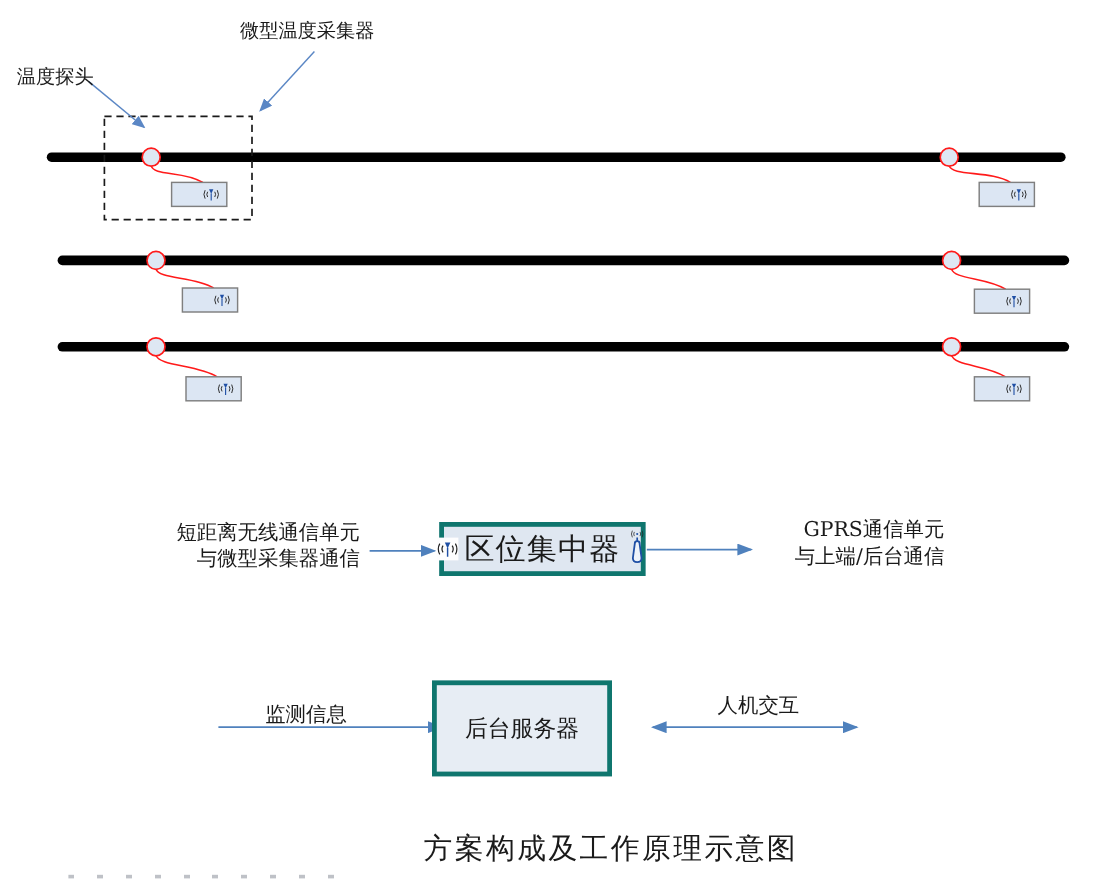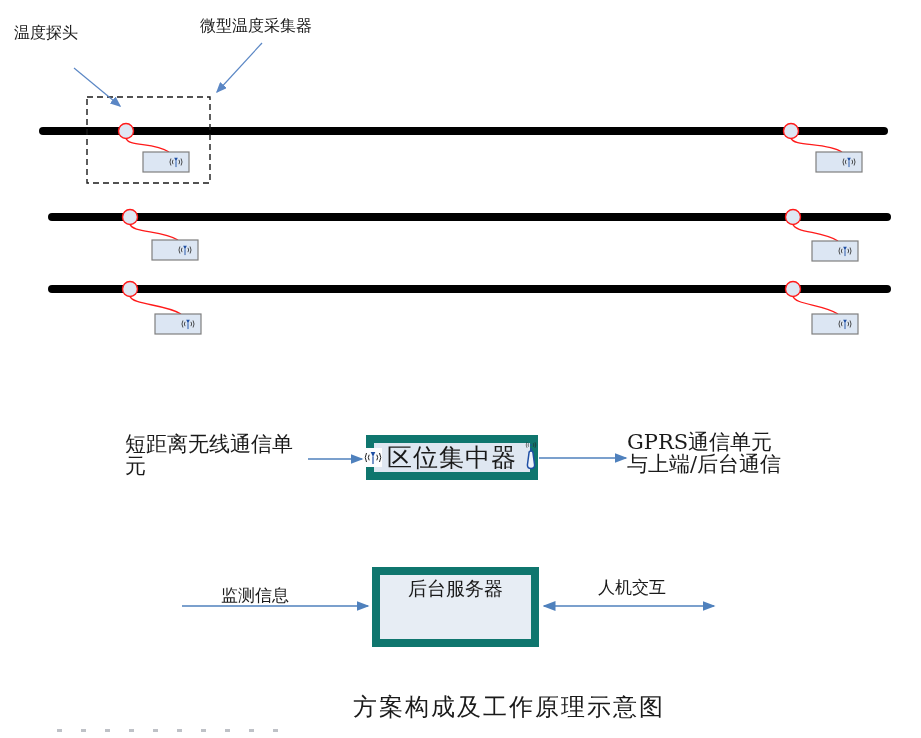--- a/index.html
+++ b/index.html
@@ -13,24 +13,24 @@
     --ink:#1a1a1a;
   }
   html,body{margin:0;padding:0;background:#fff;}
   .stage{
     position:relative;width:921px;height:738px;overflow:hidden;background:#fff;
     font-family:"DejaVu Serif","Liberation Serif",serif;color:var(--ink);
   }
   svg.layer{position:absolute;left:0;top:0;}
   .lbl{position:absolute;white-space:nowrap;}
   .ann-label{font-size:16px;}
-  .flow-text{position:absolute;text-align:left;font-size:21px;line-height:22px;}
+  .flow-text{position:absolute;text-align:right;font-size:17px;line-height:22px;}
   .small-label{position:absolute;font-size:17px;white-space:nowrap;}
   .node-box{
-    position:absolute;box-sizing:border-box;border:8px solid #0f766e;
+    position:absolute;box-sizing:border-box;border:4px solid #0f766e;
     display:flex;align-items:center;justify-content:center;
   }
   .concentrator{
     background:var(--boxfill);gap:5px;padding:0 4px;
   }
   .concentrator .box-title{font-size:25px;letter-spacing:1px;white-space:nowrap;}
   .icon-chip{background:#fdfdfe;display:flex;align-items:center;justify-content:center;
     width:20px;height:19px;}
   .server{
     background:var(--serverfill);flex-direction:column;
@@ -165,25 +165,26 @@
 
     <line class="ann-arrow" x1="74" y1="68" x2="120" y2="106" marker-end="url(#ahs)"></line>
     <line class="ann-arrow" x1="262" y1="43" x2="217" y2="92" marker-end="url(#ahs)"></line>
 
     <line class="flow-arrow" x1="308" y1="459" x2="362" y2="459" marker-end="url(#ah)"></line>
     <line class="flow-arrow" x1="539" y1="458" x2="626" y2="458" marker-end="url(#ah)"></line>
     <line class="flow-arrow" x1="182" y1="606" x2="368" y2="606" marker-end="url(#ah)"></line>
     <line class="flow-arrow" x1="544" y1="606" x2="714" y2="606" marker-start="url(#ah2)" marker-end="url(#ah)"></line>
   </svg>
 
-  <div class="lbl ann-label" style="left:14px;top:23px;">温度探头</div>
+  <div class="lbl ann-label" style="left:14px;top:54px;">温度探头</div>
   <div class="lbl ann-label" style="left:200px;top:16px;">微型温度采集器</div>
 
   <div class="flow-text" style="left:125px;top:433px;width:175px;">
     <div>短距离无线通信单元</div>
+    <div>与微型采集器通信</div>
   </div>
 
   <div class="node-box concentrator" style="left:366px;top:435px;width:172px;height:45px;">
     <span class="icon-chip">
       <svg width="18" height="17" viewBox="-9 -8.5 18 17">
         <path class="wifi-arc" d="M-6.5,-4.5 Q-9,0 -6.5,4.5"></path>
         <path class="wifi-arc" d="M-3.8,-2.8 Q-5.6,0 -3.8,2.8"></path>
         <path class="wifi-arc" d="M6.5,-4.5 Q9,0 6.5,4.5"></path>
         <path class="wifi-arc" d="M3.8,-2.8 Q5.6,0 3.8,2.8"></path>
         <line class="wifi-mast" x1="0" y1="6.5" x2="0" y2="-1"></line>
@@ -206,21 +207,21 @@
     </span>
   </div>
 
   <div class="flow-text" style="left:627px;top:431px;width:160px;">
     <div>GPRS通信单元</div>
     <div>与上端/后台通信</div>
   </div>
 
   <div class="small-label" style="left:221px;top:569px;margin-top:15px;">监测信息</div>
 
-  <div class="node-box server" style="left:372px;top:567px;width:167px;height:80px;justify-content:space-between;">
+  <div class="node-box server" style="left:360px;top:567px;width:150px;height:80px;">
     <div>后台服务器</div>
   </div>
 
   <div class="small-label" style="left:598px;top:576px;text-align:center;">人机交互</div>
 
   <div class="caption">方案构成及工作原理示意图</div>
 
   <div class="fragment"></div>
 </div>
 

